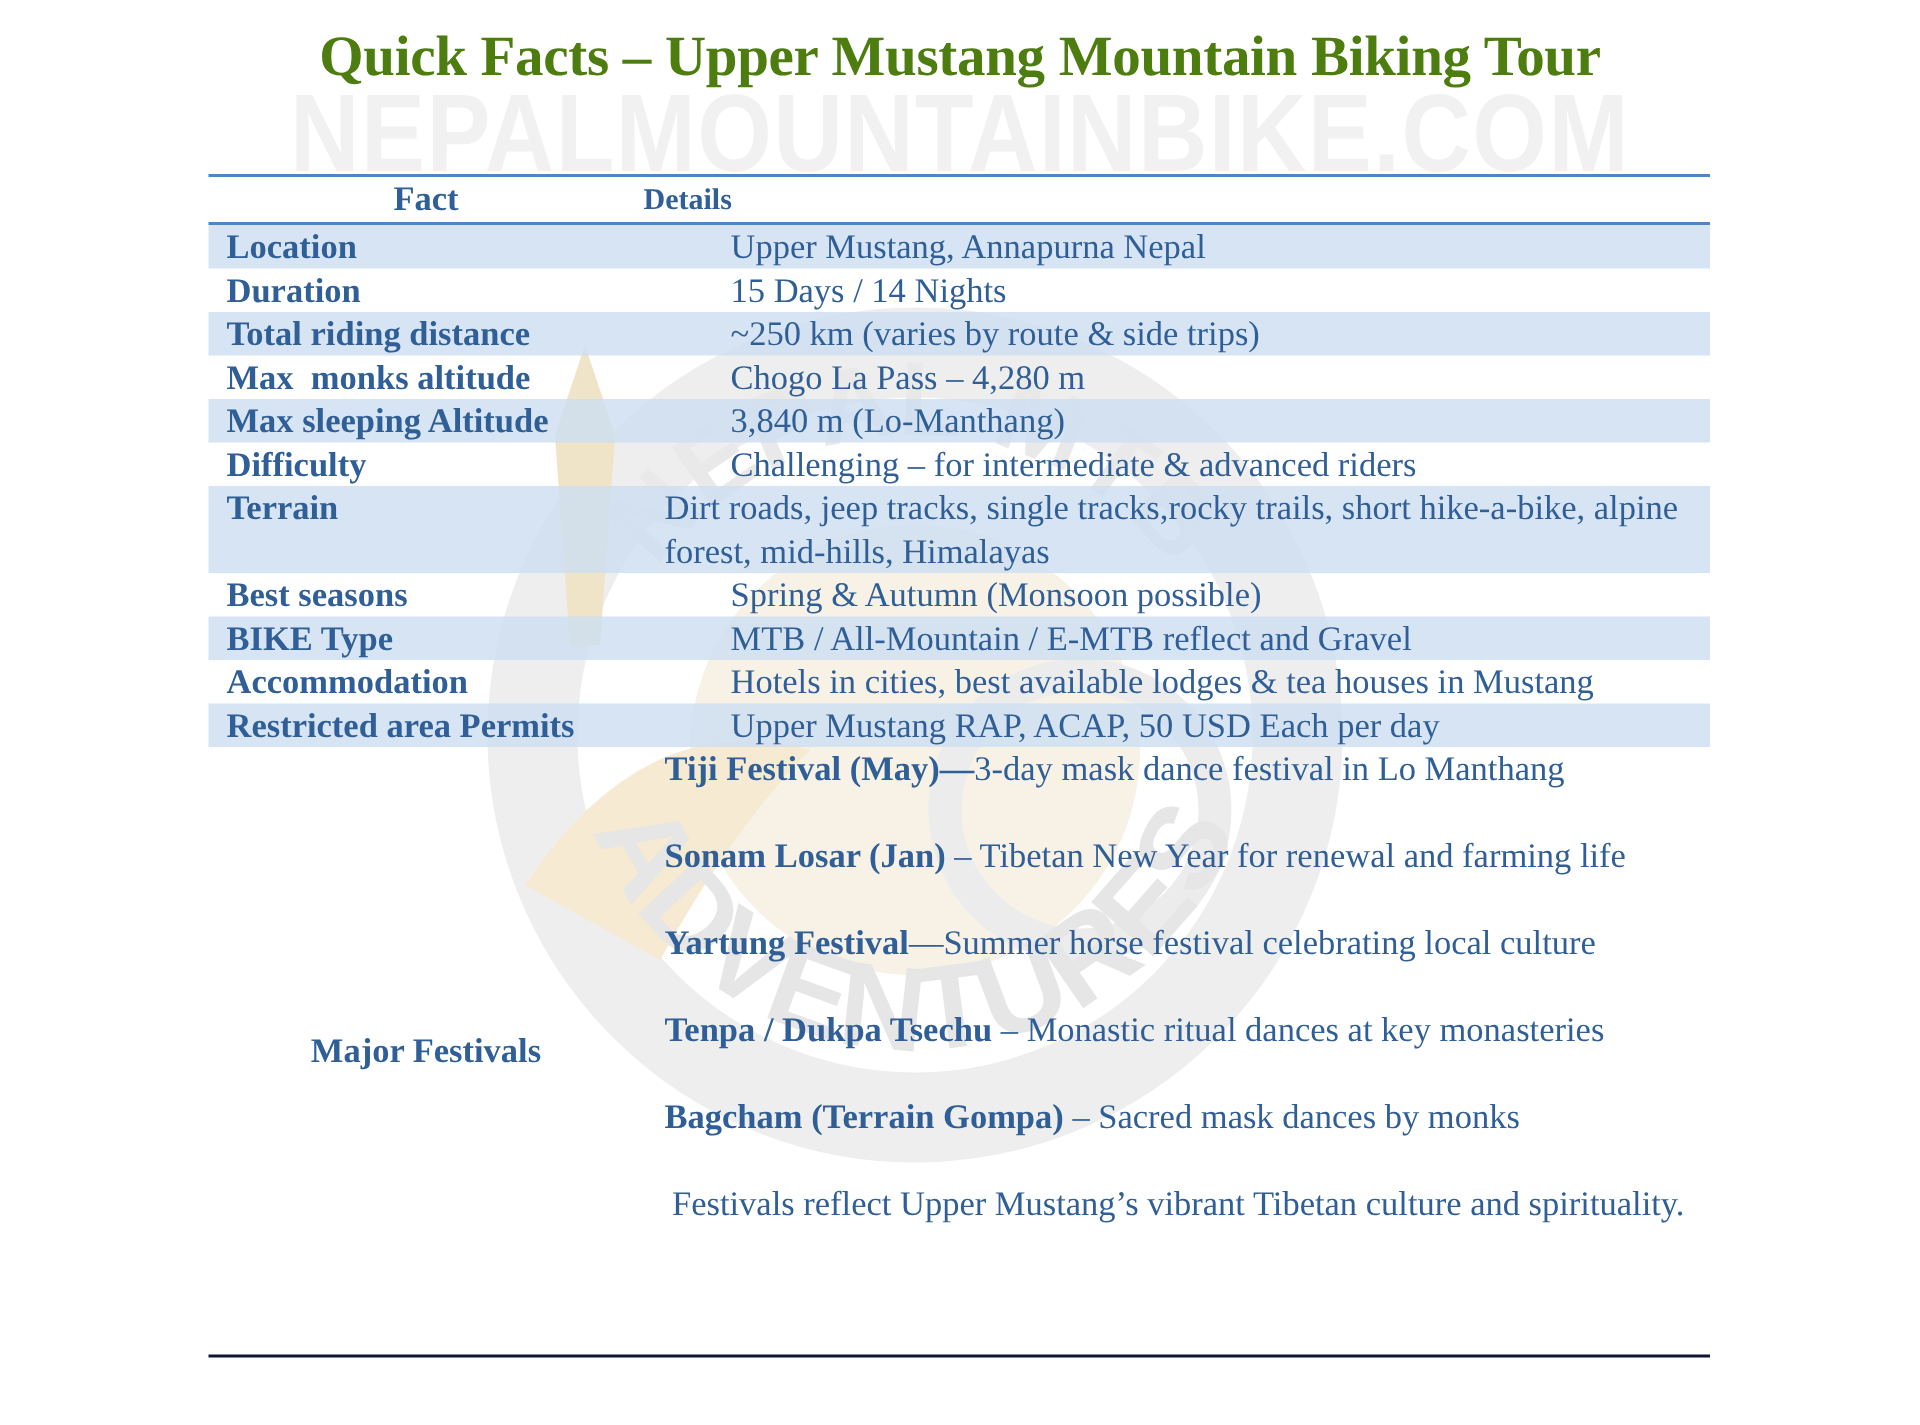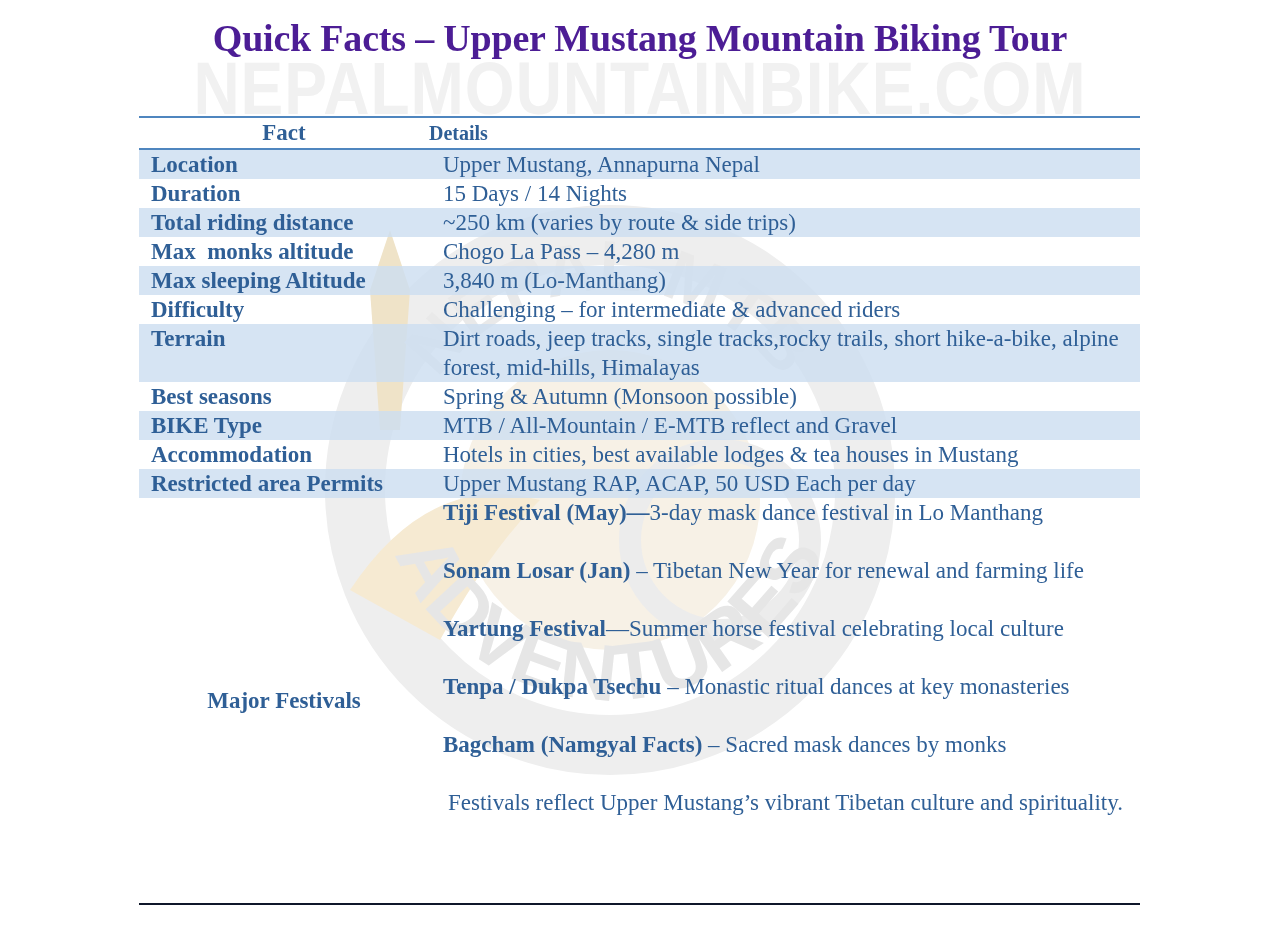--- a/index.html
+++ b/index.html
@@ -10,41 +10,41 @@
   }
   .watermark-text {
     position:absolute; left:0; width:1280px; top:52px; text-align:center;
     font-family:"Liberation Sans", "DejaVu Sans", sans-serif;
     font-weight:bold; font-size:64px; letter-spacing:1px;
     color:#f1f1f1; transform:scaleY(1.15); z-index:0;
   }
   .watermark-logo { position:absolute; left:290px; top:170px; z-index:0; opacity:1; }
   .title {
     position:absolute; left:0; width:1280px; top:16px; text-align:center;
-    font-size:38px; font-weight:bold; color:#4c1d95; z-index:2;
+    font-size:38px; font-weight:bold; color:#4d7c0f; z-index:2;
     letter-spacing:-0.2px;
   }
   .table {
     position:absolute; left:139px; top:116px; width:1001px; z-index:2;
     border-top:2px solid #4f86bf; border-bottom:2px solid #0f172a;
   }
   .row { display:flex; width:100%; }
   .row.header { height:30px; border-bottom:2px solid #4f86bf; }
   .row.shaded { background:rgba(205,222,240,0.82); }
   .cell-fact {
     width:290px; padding-left:12px; box-sizing:border-box;
     font-weight:bold; font-size:23px; line-height:29px;
   }
   .cell-detail {
     flex:1; padding-left:14px; padding-right:12px; box-sizing:border-box;
     font-size:23px; line-height:29px;
   }
   .header .cell-fact { text-align:center; padding-left:0; line-height:30px; font-size:23px; }
   .header .cell-detail { text-align:left; padding-left:0; font-weight:bold; line-height:30px; font-size:20px; }
-  .row.std { height:29px; }
+  .row.std { height:29px;gap:44px; }
   .row.tall { height:58px; }
   .row.fest { height:405px; }
   .fest .cell-fact {
     display:flex; align-items:center; justify-content:center; padding-left:0;
   }
   .fest .cell-detail { padding-top:0; }
   .fest-item { text-align:justify; margin:0 0 29px 0; line-height:29px; }
   .fest-item:last-child { margin-bottom:0; }
   .fest-name { font-weight:bold; }
 </style>
@@ -133,18 +133,18 @@
       <div class="fest-item">
         <span class="fest-name">Sonam Losar (Jan)</span><span> – Tibetan New Year for renewal and farming life</span>
       </div>
       <div class="fest-item">
         <span class="fest-name">Yartung Festival</span><span>—Summer horse festival celebrating local culture</span>
       </div>
       <div class="fest-item">
         <span class="fest-name">Tenpa / Dukpa Tsechu</span><span> – Monastic ritual dances at key monasteries</span>
       </div>
       <div class="fest-item">
-        <span class="fest-name">Bagcham (Namgyal Facts)</span><span> – Sacred mask dances by monks</span>
+        <span class="fest-name">Bagcham (Terrain Gompa)</span><span> – Sacred mask dances by monks</span>
       </div>
       <div class="fest-item" style="text-align:center">Festivals reflect Upper Mustang’s vibrant Tibetan culture and spirituality.</div>
     </div>
   </div>
 </div>
 
 </body></html>

